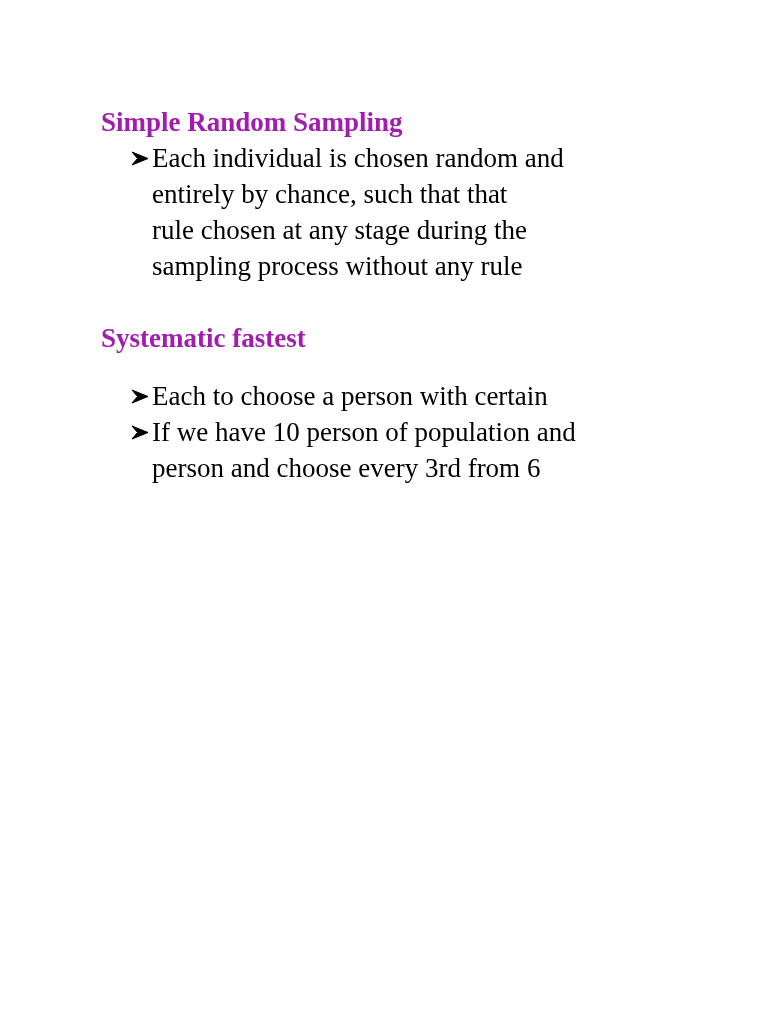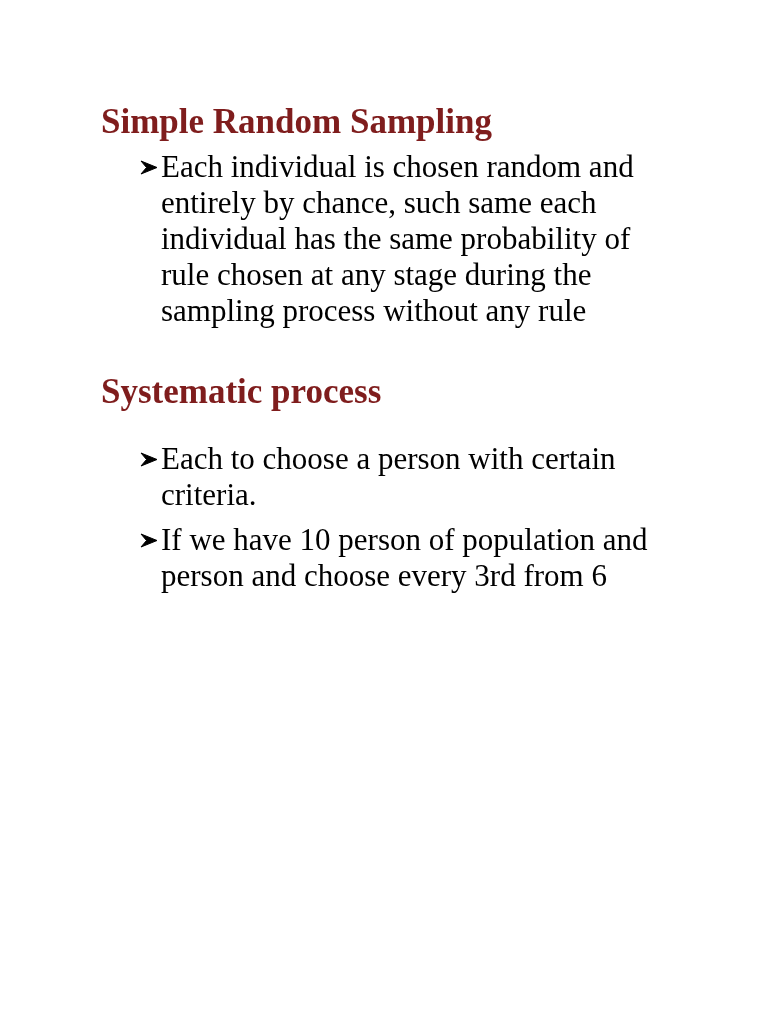--- a/index.html
+++ b/index.html
@@ -27,39 +27,39 @@
     left: 101px;
     top: 104px;
     width: 560px;
   }
   .section {
     margin: 0;
     padding: 0;
   }
   .heading {
     font-family: "Liberation Serif", "DejaVu Serif", serif;
-    font-size: 35px;
+    font-size: 27px;
     font-weight: bold;
     line-height: 36px;
-    color: #7f1d1d;
+    color: #a21caf;
     margin: 0;
     padding: 0;
     white-space: nowrap;
     letter-spacing: 0px;
   }
   .bullet-list {
     list-style: none;
     margin: 0;
     padding: 0;
   }
   .bullet-item {
     position: relative;
-    margin: 9px;
+    margin: 0;
     padding: 0 0 0 51px;
-    font-size: 31px;
+    font-size: 27px;
     line-height: 36px;
     font-weight: normal;
   }
   .bullet-marker {
     position: absolute;
     left: 30px;
     top: 0;
     width: 24px;
     line-height: 36px;
     font-size: 22px;
@@ -95,47 +95,45 @@
 
       <ul class="bullet-list">
         <li class="bullet-item">
           <span class="bullet-marker">
             <svg width="19" height="15" viewBox="0 0 19 15" aria-hidden="true">
               <path d="M1 1 L17 7.5 L1 14 L6.5 7.5 Z" fill="#000000" stroke="#000000" stroke-width="1" stroke-linejoin="miter"></path>
             </svg>
           </span>
           <span class="bullet-text">
             <span class="ln">Each individual is chosen random and</span>
-            <span class="ln">entirely by chance, such same each</span>
-            <span class="ln">individual has the same probability of</span>
+            <span class="ln">entirely by chance, such that that</span>
             <span class="ln">rule chosen at any stage during the</span>
             <span class="ln">sampling process without any rule</span>
           </span>
         </li>
 
       </ul>
     </div>
 
     <div class="spacer-line"></div>
 
     <div class="section">
-      <h1 class="heading">Systematic process</h1>
+      <h1 class="heading">Systematic fastest</h1>
 
       <div class="gap-before-group2"></div>
 
       <ul class="bullet-list">
         <li class="bullet-item">
           <span class="bullet-marker">
             <svg width="19" height="15" viewBox="0 0 19 15" aria-hidden="true">
               <path d="M1 1 L17 7.5 L1 14 L6.5 7.5 Z" fill="#000000" stroke="#000000" stroke-width="1" stroke-linejoin="miter"></path>
             </svg>
           </span>
           <span class="bullet-text">
             <span class="ln">Each to choose a person with certain</span>
-            <span class="ln">criteria.</span>
           </span>
         </li>
 
         <li class="bullet-item">
           <span class="bullet-marker">
             <svg width="19" height="15" viewBox="0 0 19 15" aria-hidden="true">
               <path d="M1 1 L17 7.5 L1 14 L6.5 7.5 Z" fill="#000000" stroke="#000000" stroke-width="1" stroke-linejoin="miter"></path>
             </svg>
           </span>
           <span class="bullet-text">

